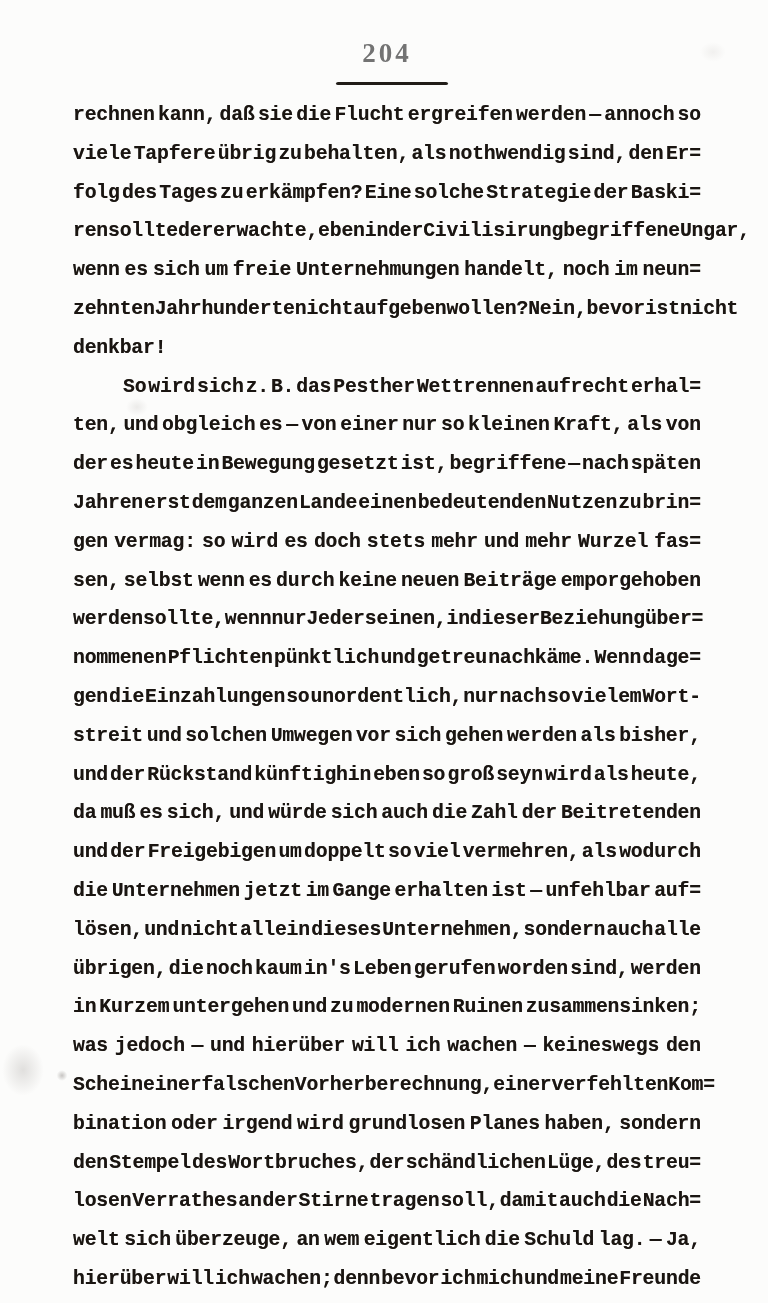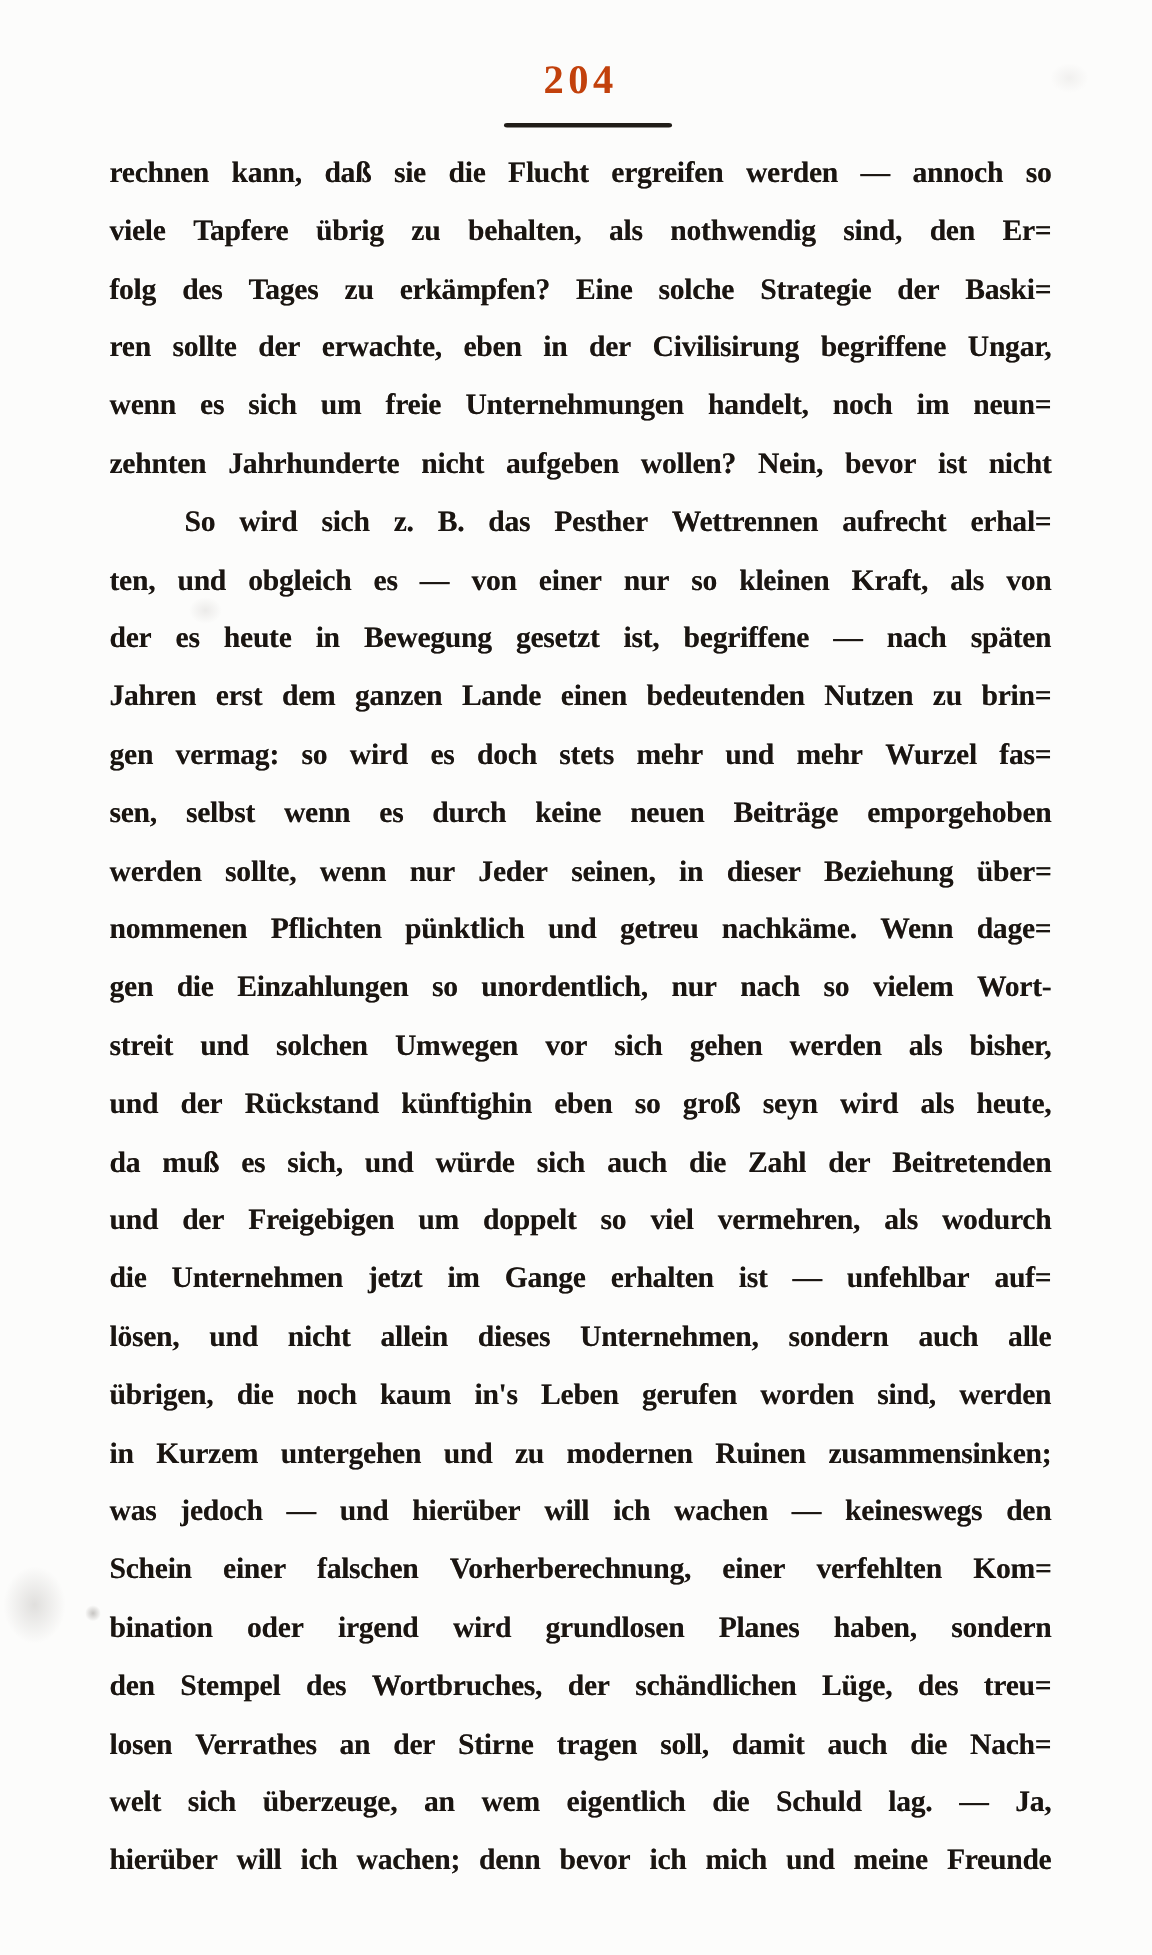--- a/index.html
+++ b/index.html
@@ -16,21 +16,21 @@
     color: #181411;
   }
   
   .pageno {
     position: absolute;
     top: 38px; left: 73px; width: 628px;
     text-align: center;
     font-size: 27px;
     font-weight: 700;
     letter-spacing: 3px;
-    color: #c2410c;
+    color: #737373;
   }
   .pageno-rule {
     position: absolute;
     top: 82px; left: 336px;
     width: 112px; height: 3px;
     background: #211d18;
     border-radius: 2px / 1.5px;
   }
   
   .textblock {
@@ -44,20 +44,21 @@
     align-items: baseline;
     height: 34.8px;
     padding-top: 4px;
     box-sizing: content-box;
     font-size: 19.8px;
     font-weight: 700;
     letter-spacing: -0.2px;
     white-space: nowrap;
     color: #1a1511;
     text-shadow: 0 0 0.4px rgba(26,21,17,0.55);
+    font-family: Liberation Mono, monospace;
   }
   .textline span { flex: 0 0 auto; }
   
   .para-end { justify-content: flex-start; }
   .para-end span { margin-right: 0.27em; }
   
   .indent { padding-left: 50px; }
   
   .smudge { position: absolute; pointer-events: none; }
   .smudge-1 {
@@ -151,20 +152,23 @@
         <span>zehnten</span>
         <span>Jahrhunderte</span>
         <span>nicht</span>
         <span>aufgeben</span>
         <span>wollen?</span>
         <span>Nein,</span>
         <span>bevor</span>
         <span>ist</span>
         <span>nicht</span>
       </div>
+    <div class="textline para-end">
+        <span>denkbar!</span>
+      </div>
     <div class="textline indent">
         <span>So</span>
         <span>wird</span>
         <span>sich</span>
         <span>z.</span>
         <span>B.</span>
         <span>das</span>
         <span>Pesther</span>
         <span>Wettrennen</span>
         <span>aufrecht</span>

